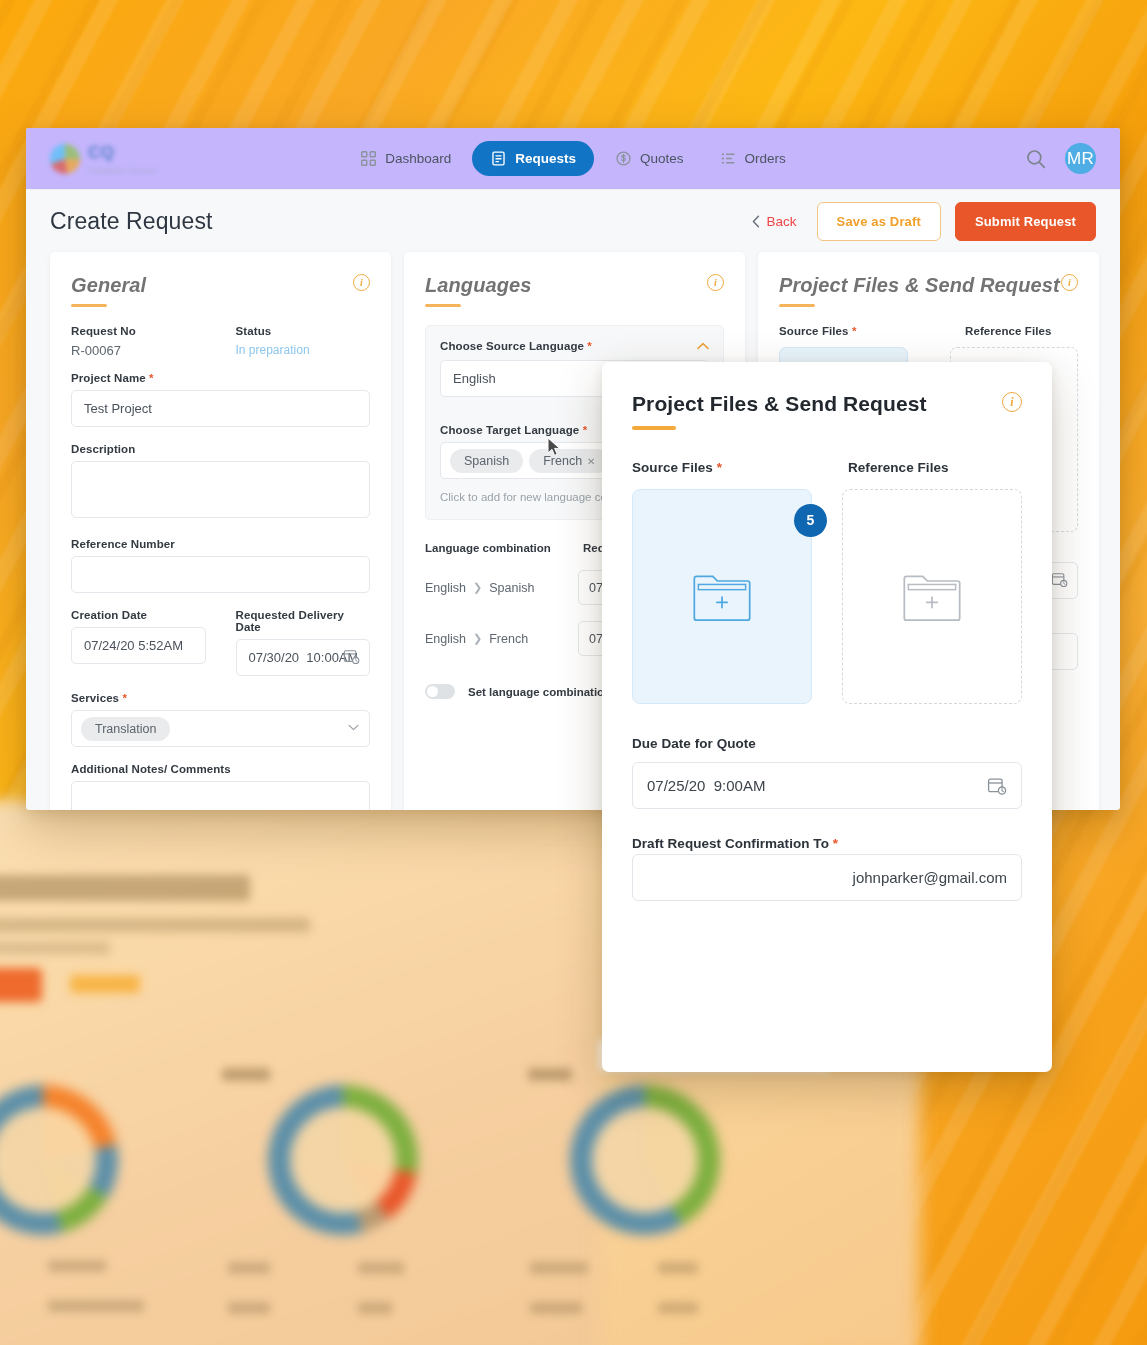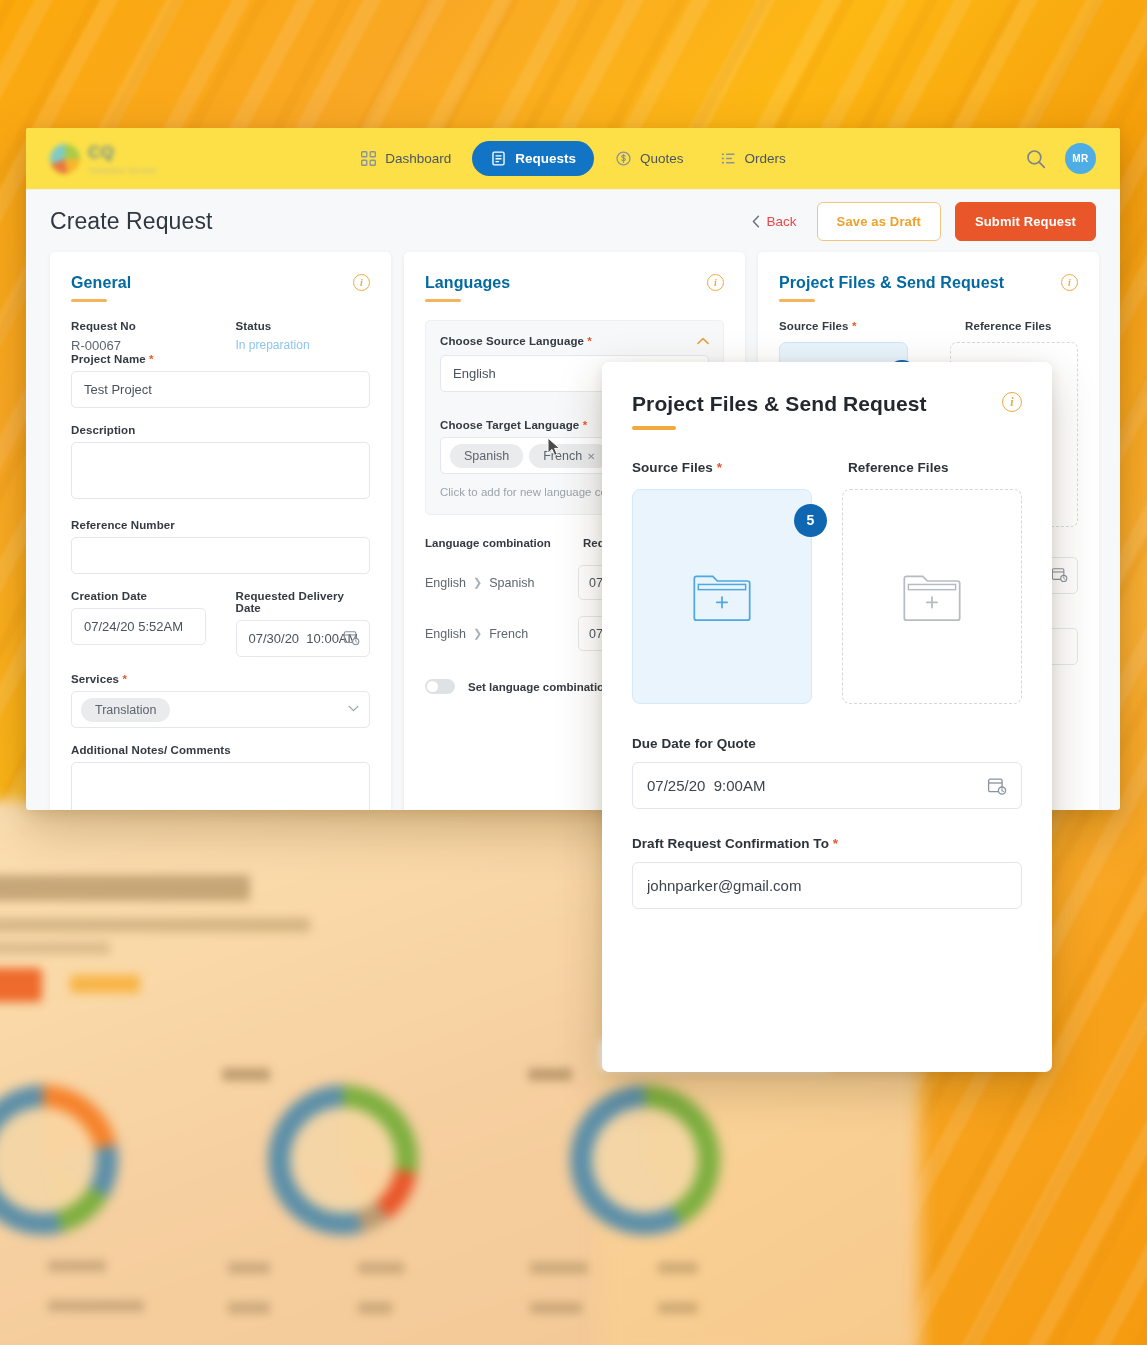--- a/index.html
+++ b/index.html
@@ -83,21 +83,21 @@
     position: absolute;
     left: 26px; top: 128px; width: 1094px; height: 682px;
     background: #F7F8FA;
     border-radius: 3px;
     box-shadow: 0 18px 50px rgba(90,55,5,0.28), 0 4px 14px rgba(90,55,5,0.12);
     overflow: hidden;
   }
 
   
   .navbar {
-    position: relative; height: 62px; background: #fde047;
+    position: relative; height: 62px; background: #c4b5fd;
     display: flex; align-items: center; padding: 0 24px;
     border-bottom: 1px solid #EDEFF2;
   }
   .logo-wrap { width: 180px; display: flex; align-items: center; gap: 8px; filter: blur(2.6px); opacity: .72; }
   .logo-mark {
     width: 30px; height: 30px; border-radius: 50%;
     background: conic-gradient(#8BC34A 0deg 90deg, #F5A623 90deg 170deg, #E0533D 170deg 250deg, #4FC3F7 250deg 360deg);
   }
   .logo-text { display: flex; flex-direction: column; gap: 4px; }
   .logo-name { font-size: 17px; font-weight: 700; color: #2B6CB0; letter-spacing: .5px; }
@@ -110,21 +110,21 @@
     font-size: 13.5px; color: #4A5560; font-weight: 500;
     cursor: pointer; white-space: nowrap;
   }
   .nav-item.active { background: #1274C4; color: #fff; font-weight: 600; padding: 9px 18px; }
   .nav-icon { width: 17px; height: 17px; display: block; flex: none; }
 
   .nav-right { width: 180px; display: flex; align-items: center; justify-content: flex-end; gap: 18px; }
   .search-btn { width: 22px; height: 22px; cursor: pointer; }
   .avatar {
     width: 31px; height: 31px; border-radius: 50%;
-    background: #4FADE5; color: #fff; font-size: 10px; font-weight: 700;
+    background: #4FADE5; color: #fff; font-size: 17px; font-weight: 400;
     display: flex; align-items: center; justify-content: center;
     cursor: pointer; letter-spacing: .4px;
   }
 
   
   .page-head {
     height: 62px; display: flex; align-items: center;
     padding: 0 24px 0 24px; background: #F7F8FA;
   }
   .page-title { font-size: 23px; color: #2E3742; font-weight: 400; letter-spacing: .1px; }
@@ -142,21 +142,21 @@
   .btn-submit { background: #E8562A; border: 1.5px solid #E8562A; color: #fff; }
 
   
   .panels { display: flex; gap: 13px; padding: 0 24px; }
   .panel {
     background: #fff; border-radius: 5px; padding: 22px 21px 24px 21px;
     box-shadow: 0 1px 4px rgba(40,50,60,0.07);
     width: 341px; flex: none; min-height: 545px; position: relative;
   }
   .panel-head { display: flex; align-items: flex-start; }
-  .panel-title { font-size: 16px; font-weight: 700; color: #0369a1; letter-spacing: .1px; }
+  .panel-title { font-size: 20px; font-weight: 700; color: #737373; letter-spacing: .1px; font-style: italic; }
   .panel-rule { width: 36px; height: 3px; background: #F4B45C; border-radius: 2px; margin-top: 7px; }
   .info-icon {
     margin-left: auto; width: 17px; height: 17px; border-radius: 50%;
     border: 1.3px solid #EFA93E; color: #EFA93E;
     font-size: 10px; font-style: italic; font-weight: 700; font-family: "Liberation Serif", serif;
     display: flex; align-items: center; justify-content: center; cursor: pointer; flex: none;
   }
 
   .lbl { font-size: 11.5px; font-weight: 700; color: #333A42; margin-bottom: 6px; letter-spacing: .1px; }
   .req { color: #E8562A; font-weight: 700; }
@@ -168,21 +168,21 @@
     font-family: "Liberation Sans", sans-serif; outline: none;
   }
   .field::placeholder { color: #B6BCC3; }
   .area {
     width: 100%; height: 57px; border: 1px solid #E4E7EB; border-radius: 5px;
     background: #fff; font-size: 13px; color: #4A525B; padding: 9px 12px;
     font-family: "Liberation Sans", sans-serif; outline: none; resize: none;
   }
   .row2 { display: flex; gap: 30px; }
   .row2 > div { flex: 1; min-width: 0; }
-  .mt14 { margin-top: 0; }
+  .mt14 { margin-top: 14px; }
   .mt16 { margin-top: 16px; }
   .date-wrap { position: relative; }
   .date-wrap .cal { position: absolute; right: 10px; top: 9px; width: 17px; height: 17px; cursor: pointer; }
   .select-wrap { position: relative; }
   .select-box {
     width: 100%; min-height: 37px; border: 1px solid #E4E7EB; border-radius: 5px;
     background: #fff; display: flex; align-items: center; padding: 5px 30px 5px 9px; gap: 6px;
     cursor: pointer;
   }
   .chip {
@@ -629,19 +629,19 @@
         <circle cx="15" cy="14.6" r="3.6" fill="#fff" stroke="#8A929B" stroke-width="1.3"></circle>
         <polyline points="15,12.6 15,14.6 16.5,15.6" fill="none" stroke="#8A929B" stroke-width="1.1" stroke-linecap="round"></polyline>
       </svg>
     </div>
   </div>
 
   <div style="margin-top:27px;">
     <div class="m-lbl">
       <span>Draft Request Confirmation To</span><span class="req"> *</span>
     </div>
-    <input class="m-field" style="margin-top: 11px;" value="johnparker@gmail.com">
+    <input class="m-field" style="margin-top: 3px; text-align: right;" value="johnparker@gmail.com">
   </div>
 </div>
 
 <svg class="cursor" viewBox="0 0 16 20">
   <path d="M2 1 L2 16 L6 12.4 L8.6 18.4 L11.2 17.2 L8.6 11.4 L13.6 11.4 Z" fill="#4A4A4A" stroke="#fff" stroke-width="1"></path>
 </svg>
 
 </body></html>

